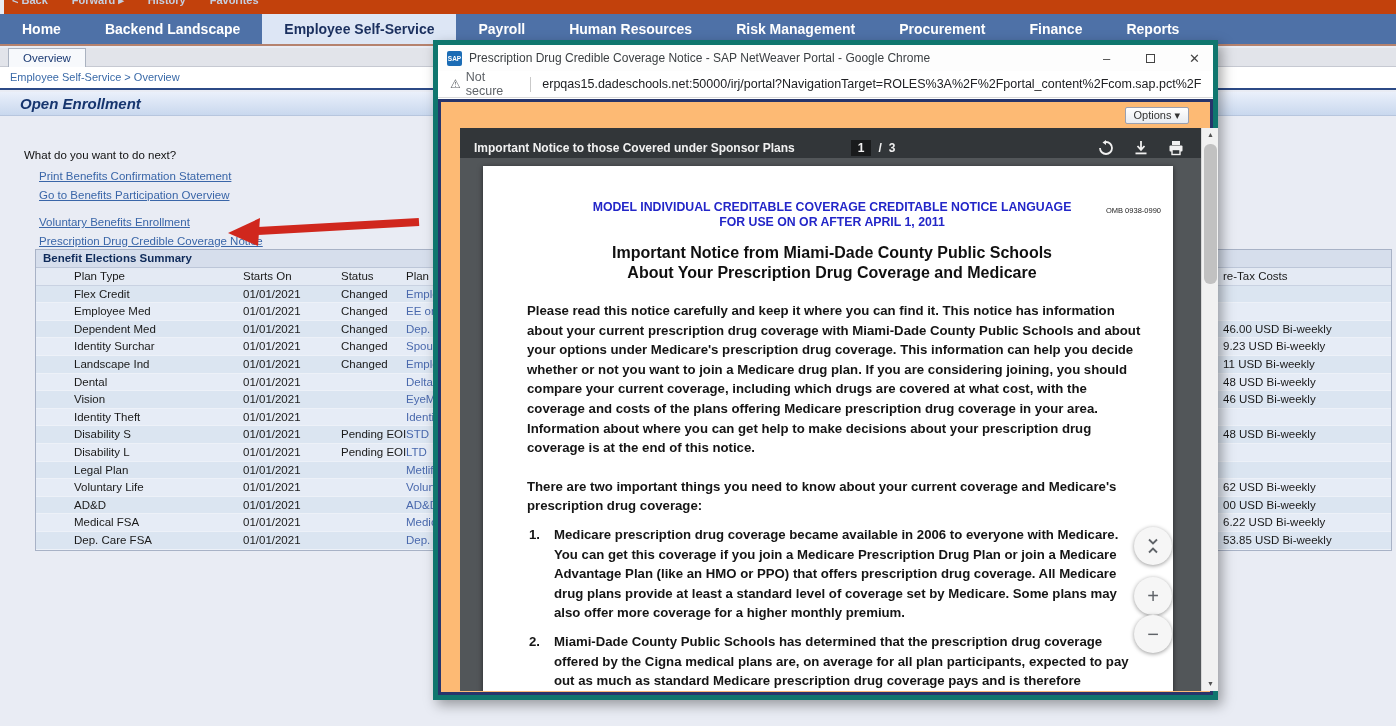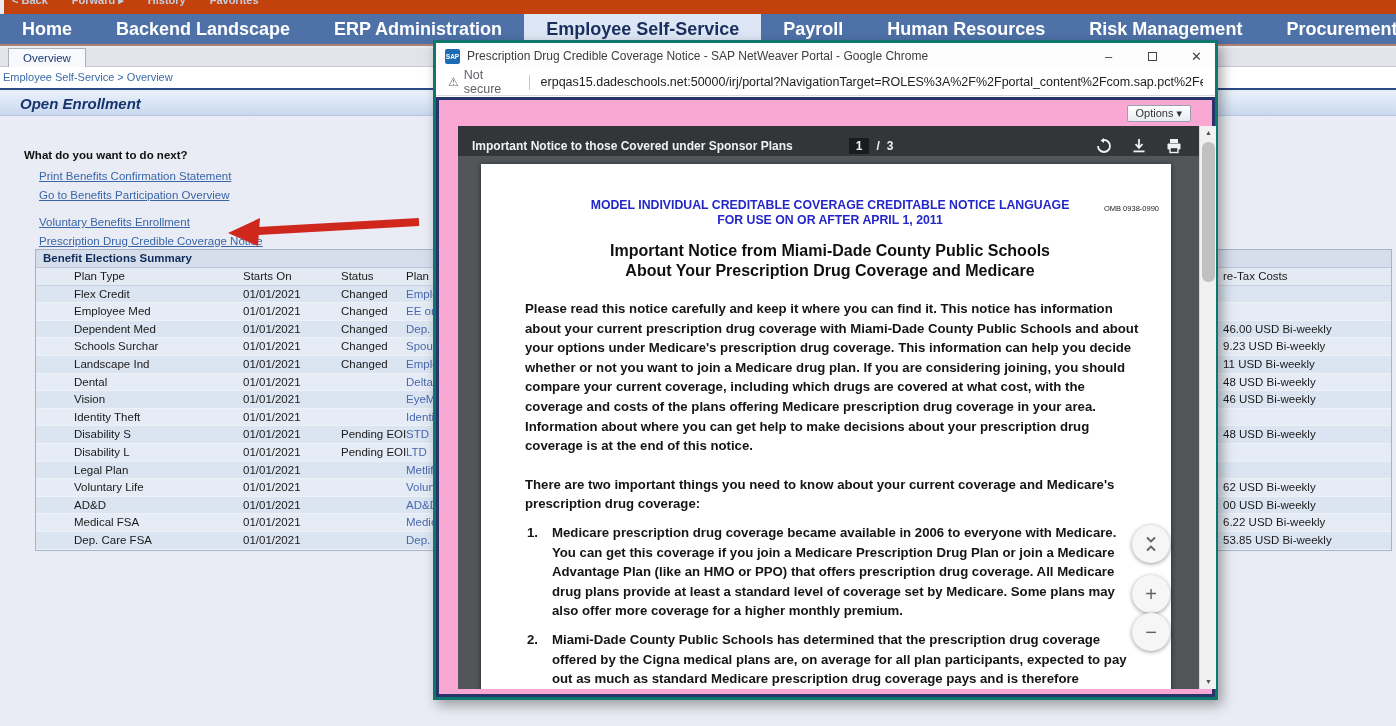--- a/index.html
+++ b/index.html
@@ -8,40 +8,40 @@
             font-family:"Liberation Sans", sans-serif; overflow:hidden; }
 
   
   .topstrip { position:absolute; left:4px; top:0; width:100%; height:26px; background:#c2410c; overflow:hidden; }
   .topstrip-inner { display:flex; gap:24px; padding-left:8px; margin-top:-6px; }
   .topstrip-inner span { font-size:11px; font-weight:bold; color:#c6cede; white-space:nowrap; }
 
   
   .navbar { position:absolute; left:0; top:14px; width:100%; height:32px; background:#4e71a7;
             border-bottom:2px solid #b5826e; display:flex; align-items:stretch; }
-  .navtab { display:flex; align-items:center; padding:0 22px; font-size:18px; font-weight:bold;
+  .navtab { display:flex; align-items:center; padding:0 22px; font-size:14px; font-weight:bold;
             color:#ffffff; white-space:nowrap; cursor:pointer; }
   .navtab.active { background:#dde6f5; color:#1a2f5e; }
 
   
   .subtabrow { position:absolute; left:0; top:48px; width:100%; height:19px; background:#e2e4ea; border-bottom:1px solid #c6c9d2; }
   .subtab { position:absolute; left:8px; top:0; height:19px; padding:0 14px; background:#f7f9fc;
             border:1px solid #aab2c0; border-bottom:none; font-size:11.5px; color:#1b3a73; line-height:18px; }
   .crumbrow { position:absolute; left:0; top:67px; width:100%; height:21px; background:#ffffff; }
-  .crumb { position:absolute; left:3px; top:4px; font-size:11px; color:#3a6aa8; }
+  .crumb { position:absolute; left:10px; top:4px; font-size:11px; color:#3a6aa8; }
   .crumb a { color:#3a6aa8; text-decoration:none; }
   .divline { position:absolute; left:0; top:88px; width:100%; height:2px; background:#2c4a86; }
 
   
   .pagehdr { position:absolute; left:0; top:92px; width:100%; height:24px;
              background:linear-gradient(#eaf0fb,#c9d8ee); border-bottom:1px solid #b7c6de; }
   .pagehdr span { position:absolute; left:20px; top:3px; font-size:15px; font-weight:bold; font-style:italic; color:#16356e; }
 
   
-  .prompt { position:absolute; left:24px; top:149px; font-size:11.5px; font-weight:bold; color:#111; }
+  .prompt { position:absolute; left:24px; top:149px; font-size:11.5px; font-weight:normal; color:#111; }
   .linkgroup { position:absolute; left:39px; display:flex; flex-direction:column; }
   .lg1 { top:167px; } .lg2 { top:213px; }
   .linkgroup a { font-size:11.5px; color:#3a66a8; text-decoration:underline; line-height:18.5px; white-space:nowrap; cursor:pointer; }
 
   
   .benefits { position:absolute; left:35px; top:249px; width:1357px; border:1px solid #a8b2c6; background:#e5ebf5; }
   .ttl { height:18px; background:#d6deec; border-bottom:1px solid #bcc6d8; font-size:11.5px; font-weight:bold;
          color:#0f2b5a; padding-left:7px; line-height:17px; }
   .thead { position:relative; height:17.6px; background:#e4eaf4; border-bottom:1px solid #c9d2e2; }
   .thead span, .trow span { position:absolute; font-size:11.5px; line-height:17.6px; white-space:nowrap; color:#1a1a1a; }
@@ -49,35 +49,35 @@
   .trow.odd  { background:#dbe5f1; }
   .trow.even { background:#e6ecf6; }
   .c1{left:38px;} .c2{left:207px;} .c3{left:305px;text-align:center;} .c4{left:370px;} .c5{left:1187px;}
   .trow .c4 { color:#4a69ad; }
 
   
   .arrow { position:absolute; left:0; top:0; z-index:6; pointer-events:none; }
 
   
   .win { position:absolute; left:433px; top:40px; width:785px; height:660px; background:#fff; z-index:10;
-         border:3px solid #0f766e; box-shadow:4px 5px 12px rgba(0,0,0,.35); }
+         border:5px solid #0f766e; box-shadow:4px 5px 12px rgba(0,0,0,.35); }
   .win-title { height:26px; display:flex; align-items:center; gap:7px; padding-left:9px; background:#fdfdfd; }
   .favicon { width:15px; height:15px; background:#1b6cb5; border-radius:2px; color:#fff; font-size:6.5px;
              font-weight:bold; display:flex; align-items:center; justify-content:center; }
   .win-title-text { font-size:12px; color:#3c4043; flex:1; white-space:nowrap; overflow:hidden; }
   .winbtn { width:37px; height:26px; display:flex; align-items:center; justify-content:center;
             font-size:13px; color:#444; cursor:pointer; }
   .maxbox { width:9px; height:9px; border:1px solid #444; display:inline-block; }
   .win-addr { height:27px; border-bottom:1px solid #dadada; display:flex; align-items:center; padding:0 12px;
               background:#fff; font-size:12.5px; color:#5f6368; }
   .addr-sep { width:1px; height:15px; background:#c9c9c9; margin:0 11px; }
   .addr-url { color:#202124; white-space:nowrap; overflow:hidden; }
   .warn { font-size:12px; margin-right:5px; }
 
-  .win-content { position:absolute; left:0; right:0; top:54px; bottom:0; background:#f9a8d4;
+  .win-content { position:absolute; left:0; right:0; top:54px; bottom:0; background:#fdba74;
                  border:3px solid #27356b; }
   .options-btn { position:absolute; top:5px; right:21px; border:1px solid #9aa0b0; border-radius:2px;
                  background:linear-gradient(#ffffff,#e8ebf0); padding:1px 8px; font-size:11px; color:#333; cursor:pointer; }
 
   
   .pdf { position:absolute; left:19px; top:26px; width:758px; height:563px; background:#525659; }
   .pdf-toolbar { position:absolute; left:0; top:0; right:17px; height:40px; background:#323639;
                  display:flex; align-items:center; padding-left:14px; color:#f1f1f1; }
   .pdf-toolbar .t { font-size:12px; font-weight:bold; white-space:nowrap; }
   .pagebox { margin-left:56px; background:#191b1c; padding:1px 7px; font-size:12px; font-weight:bold; }
@@ -123,21 +123,20 @@
         <span>&lt; Back</span>
         <span>Forward ▸</span>
         <span>History</span>
         <span>Favorites</span>
       </div>
   </div>
 
   <div class="navbar">
       <div class="navtab">Home</div>
       <div class="navtab">Backend Landscape</div>
-      <div class="navtab">ERP Administration</div>
       <div class="navtab active">Employee Self-Service</div>
       <div class="navtab">Payroll</div>
       <div class="navtab">Human Resources</div>
       <div class="navtab">Risk Management</div>
       <div class="navtab">Procurement</div>
       <div class="navtab">Finance</div>
       <div class="navtab">Reports</div>
     </div>
 
   <div class="subtabrow">
@@ -196,21 +195,21 @@
           <span class="c5"></span>
         </div>
         <div class="trow odd">
           <span class="c1">Dependent Med</span>
           <span class="c2">01/01/2021</span>
           <span class="c3">Changed</span>
           <span class="c4">Dep. Med. Sure</span>
           <span class="c5">46.00 USD Bi-weekly</span>
         </div>
         <div class="trow even">
-          <span class="c1">Schools Surchar</span>
+          <span class="c1">Identity Surchar</span>
           <span class="c2">01/01/2021</span>
           <span class="c3">Changed</span>
           <span class="c4">Spousal Surcha</span>
           <span class="c5">9.23 USD Bi-weekly</span>
         </div>
         <div class="trow odd">
           <span class="c1">Landscape Ind</span>
           <span class="c2">01/01/2021</span>
           <span class="c3">Changed</span>
           <span class="c4">Employee &amp; Fa</span>

